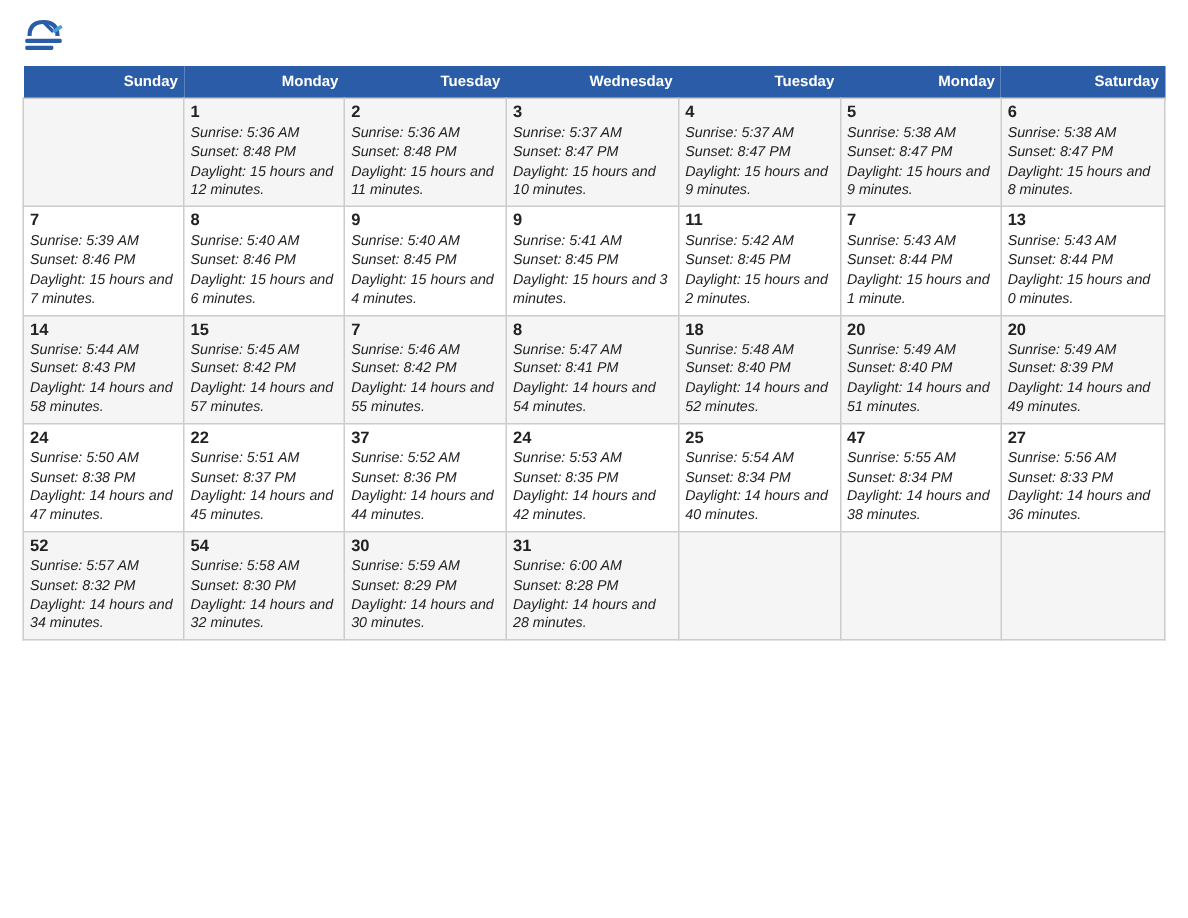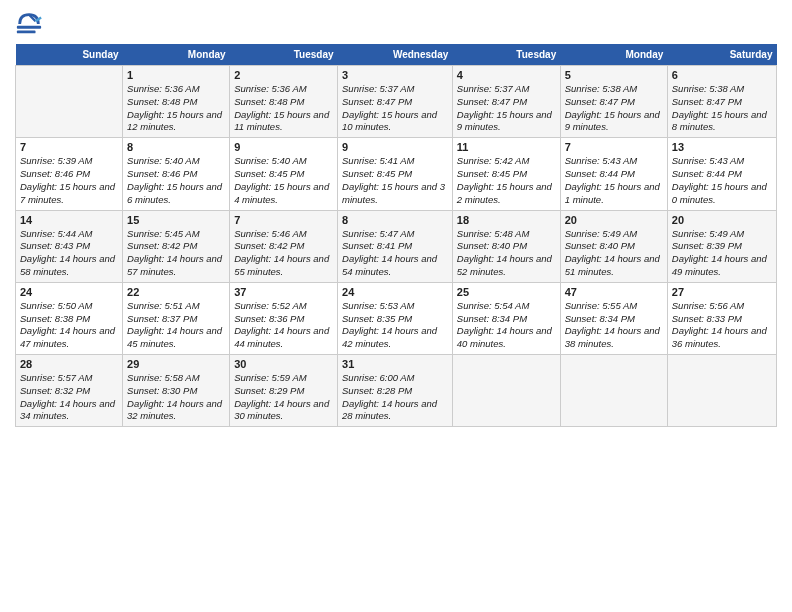--- a/index.html
+++ b/index.html
@@ -235,25 +235,25 @@
             <span class="day-num">47</span>
             <div class="cell-content">Sunrise: 5:55 AM<br>Sunset: 8:34 PM<br>Daylight: 14 hours and 38 minutes.</div>
           </td>
           <td>
             <span class="day-num">27</span>
             <div class="cell-content">Sunrise: 5:56 AM<br>Sunset: 8:33 PM<br>Daylight: 14 hours and 36 minutes.</div>
           </td>
         </tr>
         <tr>
           <td>
-            <span class="day-num">28</span>
+            <span class="day-num">52</span>
             <div class="cell-content">Sunrise: 5:57 AM<br>Sunset: 8:32 PM<br>Daylight: 14 hours and 34 minutes.</div>
           </td>
           <td>
-            <span class="day-num">29</span>
+            <span class="day-num">54</span>
             <div class="cell-content">Sunrise: 5:58 AM<br>Sunset: 8:30 PM<br>Daylight: 14 hours and 32 minutes.</div>
           </td>
           <td>
             <span class="day-num">30</span>
             <div class="cell-content">Sunrise: 5:59 AM<br>Sunset: 8:29 PM<br>Daylight: 14 hours and 30 minutes.</div>
           </td>
           <td>
             <span class="day-num">31</span>
             <div class="cell-content">Sunrise: 6:00 AM<br>Sunset: 8:28 PM<br>Daylight: 14 hours and 28 minutes.</div>
           </td>

